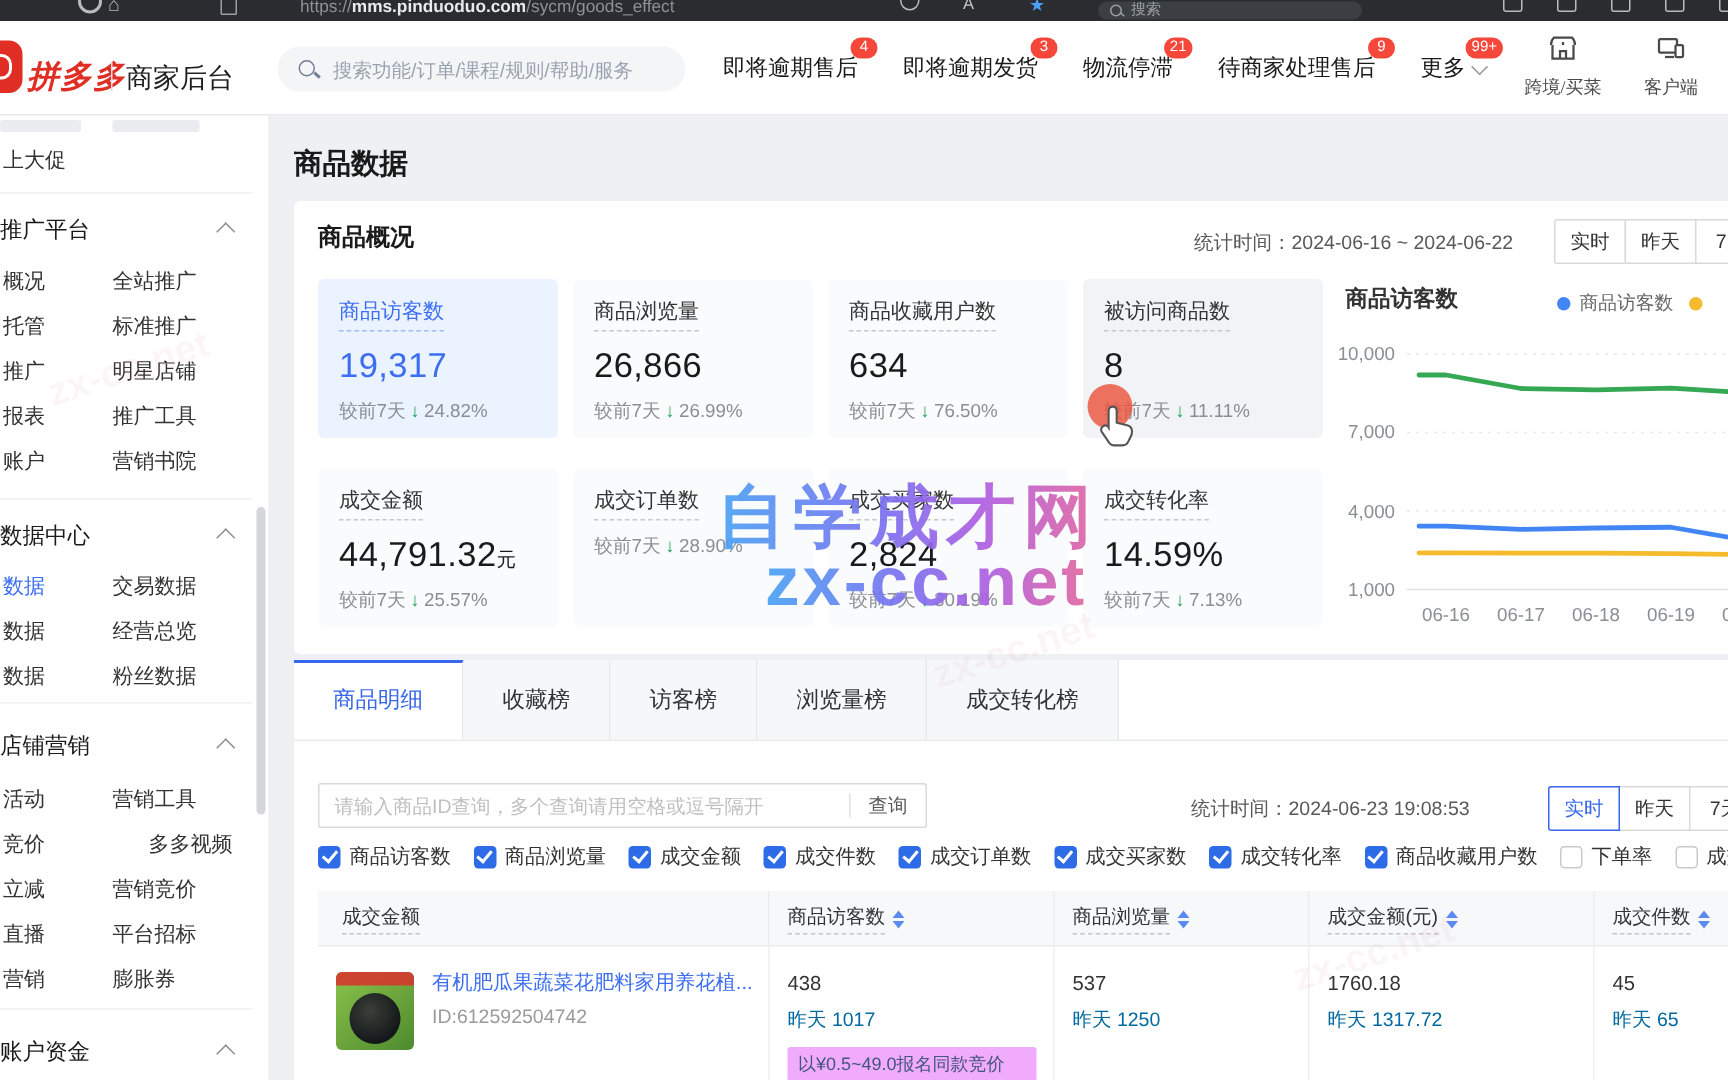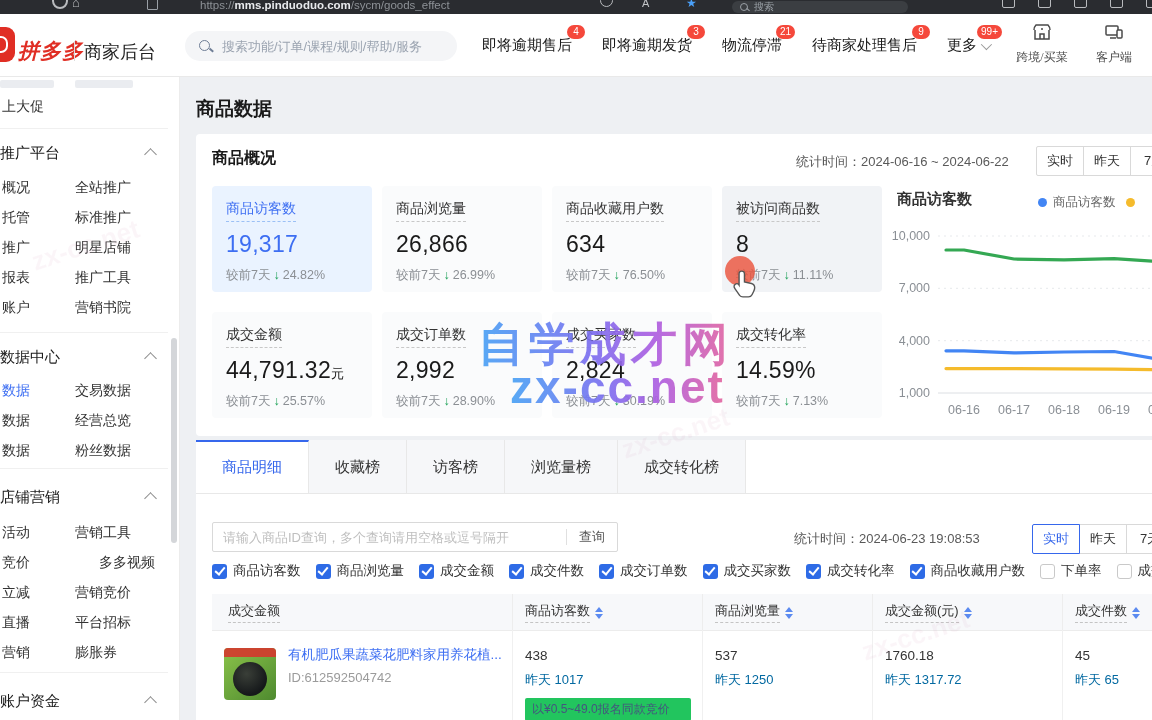--- a/index.html
+++ b/index.html
@@ -102,21 +102,21 @@
   .th-label{display:inline-block;line-height:normal;border-bottom:1px dashed #c4c4c4;padding-bottom:2px;vertical-align:middle;}
   .sort{display:inline-flex;flex-direction:column;margin-left:5px;vertical-align:middle;cursor:pointer;}
   .sort i{width:0;height:0;border-left:4px solid transparent;border-right:4px solid transparent;}
   .sort .up{border-bottom:5px solid #5B8AF0;margin-bottom:2px;}
   .sort .dn{border-top:5px solid #5B8AF0;}
   .trow{position:absolute;left:16px;top:190px;width:974px;height:130px;}
   .td{position:absolute;top:0;height:130px;box-sizing:border-box;padding:18px 0 0 12px;}
   .td + .td{border-left:1px solid #f0f0f0;}
   .td-main{font-size:13.5px;color:#333;}
   .td-sub{font-size:13px;color:#0369a1;margin-top:8px;}
-  .promo-tag{margin-top:9px;width:152px;background:#22c55e;color:#44557E;font-size:12px;line-height:17px;padding:3px 7px;border-radius:2px;}
+  .promo-tag{margin-top:9px;width:152px;background:#f0abfc;color:#44557E;font-size:12px;line-height:17px;padding:3px 7px;border-radius:2px;}
   .thumb{position:absolute;left:12px;top:18px;width:52px;height:52px;border-radius:4px;background:linear-gradient(140deg,#8bc34a,#4e8a2f);overflow:hidden;}
   .thumb::before{content:"";position:absolute;left:0;right:0;top:0;height:9px;background:#d4372e;opacity:.9;}
   .thumb::after{content:"";position:absolute;left:9px;top:14px;width:34px;height:34px;border-radius:50%;background:radial-gradient(circle at 40% 35%,#3a3f38,#15181a 70%);}
   .p-title{position:absolute;left:76px;top:16px;font-size:13.5px;color:#3D6EF2;white-space:nowrap;cursor:pointer;}
   .p-id{position:absolute;left:76px;top:40px;font-size:13px;color:#9b9b9b;}
 
   
   .watermark{position:absolute;z-index:20;pointer-events:none;font-weight:bold;background:linear-gradient(90deg,#4aa3f5 0%,#7e6ff0 45%,#b05fe0 70%,#e4689f 100%);-webkit-background-clip:text;background-clip:text;color:transparent;opacity:.92;white-space:nowrap;}
   .wm1{left:478px;top:314px;font-size:46px;letter-spacing:5px;}
   .wm2{left:510px;top:360px;font-size:46px;letter-spacing:2px;}
@@ -267,21 +267,20 @@
       <div class="stat-value">8</div>
       <div class="stat-delta"><span>较前7天</span><i class="trend-down"></i><span>11.11%</span></div>
     </div>
     <div class="stat-cell" style="left:16px;top:178px;">
       <span class="stat-label">成交金额</span>
       <div class="stat-value"><span>44,791.32</span><span class="stat-unit">元</span></div>
       <div class="stat-delta"><span>较前7天</span><i class="trend-down"></i><span>25.57%</span></div>
     </div>
     <div class="stat-cell" style="left:186px;top:178px;">
       <span class="stat-label">成交订单数</span>
-      <div class="stat-value">2,992</div>
       <div class="stat-delta"><span>较前7天</span><i class="trend-down"></i><span>28.90%</span></div>
     </div>
     <div class="stat-cell" style="left:356px;top:178px;">
       <span class="stat-label">成交买家数</span>
       <div class="stat-value">2,824</div>
       <div class="stat-delta"><span>较前7天</span><i class="trend-down"></i><span>30.19%</span></div>
     </div>
     <div class="stat-cell" style="left:526px;top:178px;">
       <span class="stat-label">成交转化率</span>
       <div class="stat-value">14.59%</div>

